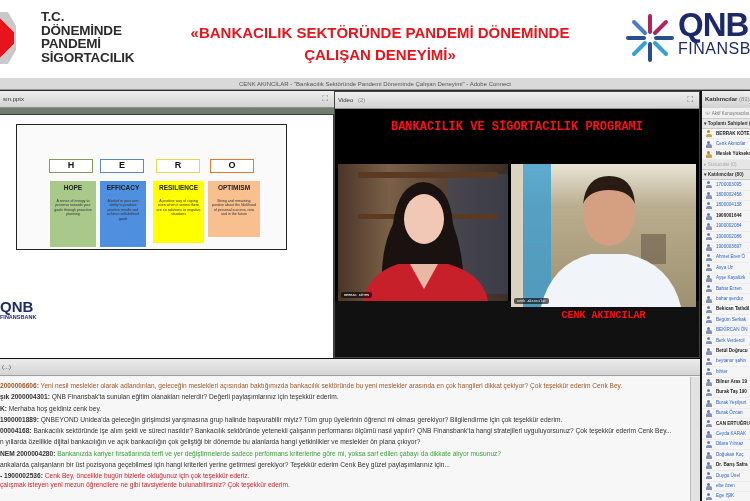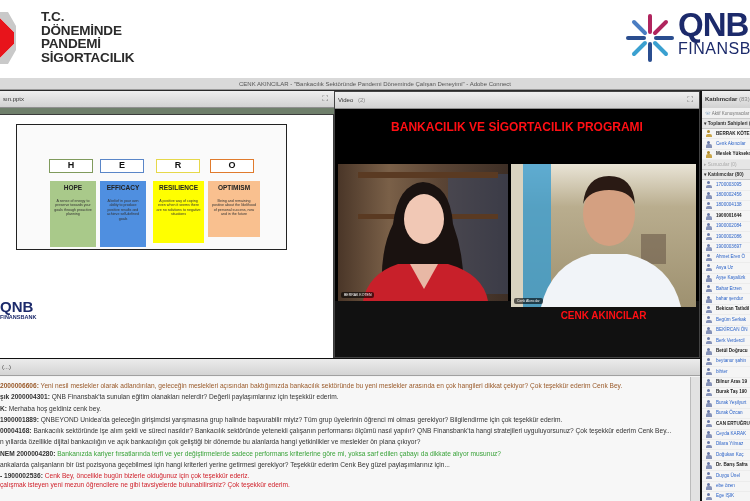--- a/index.html
+++ b/index.html
@@ -30,21 +30,21 @@
   .hero-letter { position: absolute; top: 34px; width: 44px; height: 14px; border: 1.5px solid; background: #fff; font-size: 9px; font-weight: bold; text-align: center; line-height: 11px; color: #111; }
   .hero-card { position: absolute; top: 56px; width: 46px; padding-top: 3px; text-align: center; }
   .hero-card .ttl { font-size: 6.5px; font-weight: bold; color: #222; margin-bottom: 8px; }
   .hero-card .dsc { font-size: 3.6px; line-height: 4.4px; color: #333; padding: 0 3px; }
   .slide-qnb { position: absolute; left: 0; top: 184px; color: #1c2a6b; font-weight: bold; }
   .slide-qnb .a { font-size: 15px; line-height: 15px; }
   .slide-qnb .b { font-size: 5.5px; line-height: 7px; }
 
   
   .video-pod { position: absolute; left: 334px; top: 13px; width: 366px; height: 267px; background: #111; border: 1px solid #444; }
-  .video-area { position: absolute; left: 0; top: 17px; width: 364px; height: 192px; background: #000; }
+  .video-area { position: absolute; left: 0; top: 17px; width: 364px; height: 192px; background: #000; font-family: Liberation Mono, monospace; }
   .video-title { position: absolute; left: 0; top: 11px; width: 364px; text-align: center; color: #ff0f14; font-size: 12px; font-weight: bold; }
   .cam { position: absolute; top: 55px; width: 170px; height: 137px; overflow: hidden; }
   .cam-tag { position: absolute; bottom: 3px; left: 3px; font-size: 3.5px; color: #fff; background: rgba(0,0,0,0.6); padding: 1px 3px; border-radius: 2px; }
   .cam-label { position: absolute; top: 201px; font-size: 10px; font-weight: bold; color: #ff0f14; text-align: center; }
 
   
   .chat-pod { position: absolute; left: 0; top: 280px; width: 700px; height: 143px; background: #f3f3f3; border-top: 1px solid #111; }
   .chat-header { height: 17px; background: linear-gradient(#ececec, #d4d4d4); border-bottom: 1px solid #a0a0a0; font-size: 6px; color: #444; line-height: 17px; padding-left: 2px; }
   .chat-body { position: absolute; left: 0; top: 18px; width: 690px; height: 125px; background: #f7f7f7; padding-top: 3px; }
   .chat-line { font-size: 6.6px; line-height: 11.3px; white-space: nowrap; overflow: hidden; padding-left: 0; }
@@ -79,20 +79,24 @@
     <svg class="uni-logo" viewBox="0 0 16 52">
       <polygon points="0,6 14,20 14,32 0,46" fill="#e8141b"></polygon>
       <polygon points="0,0 8,0 16,14 16,38 8,52 0,52 0,46 14,32 14,20 0,6" fill="#c9c9c9"></polygon>
     </svg>
     <div class="uni-text">
       <div>T.C.</div>
       <div>DÖNEMİNDE</div>
       <div>PANDEMİ</div>
       <div>SİGORTACILIK</div>
     </div>
+    <div class="banner-title">
+      <div>«BANKACILIK SEKTÖRÜNDE PANDEMİ DÖNEMİNDE</div>
+      <div>ÇALIŞAN DENEYİMİ»</div>
+    </div>
     <svg class="qnb-logo" viewBox="0 0 52 52">
       <g stroke-width="4" stroke-linecap="round" fill="none">
         <line x1="26" y1="4" x2="26" y2="20" stroke="#b0245e"></line>
         <line x1="26" y1="32" x2="26" y2="48" stroke="#2a4d8f"></line>
         <line x1="4" y1="26" x2="20" y2="26" stroke="#2a4d8f"></line>
         <line x1="32" y1="26" x2="48" y2="26" stroke="#2a4d8f"></line>
         <line x1="10" y1="10" x2="21" y2="21" stroke="#4a7dc2"></line>
         <line x1="42" y1="10" x2="31" y2="21" stroke="#b0245e"></line>
         <line x1="10" y1="42" x2="21" y2="31" stroke="#3aa0d0"></line>
         <line x1="42" y1="42" x2="31" y2="31" stroke="#3aa0d0"></line>

